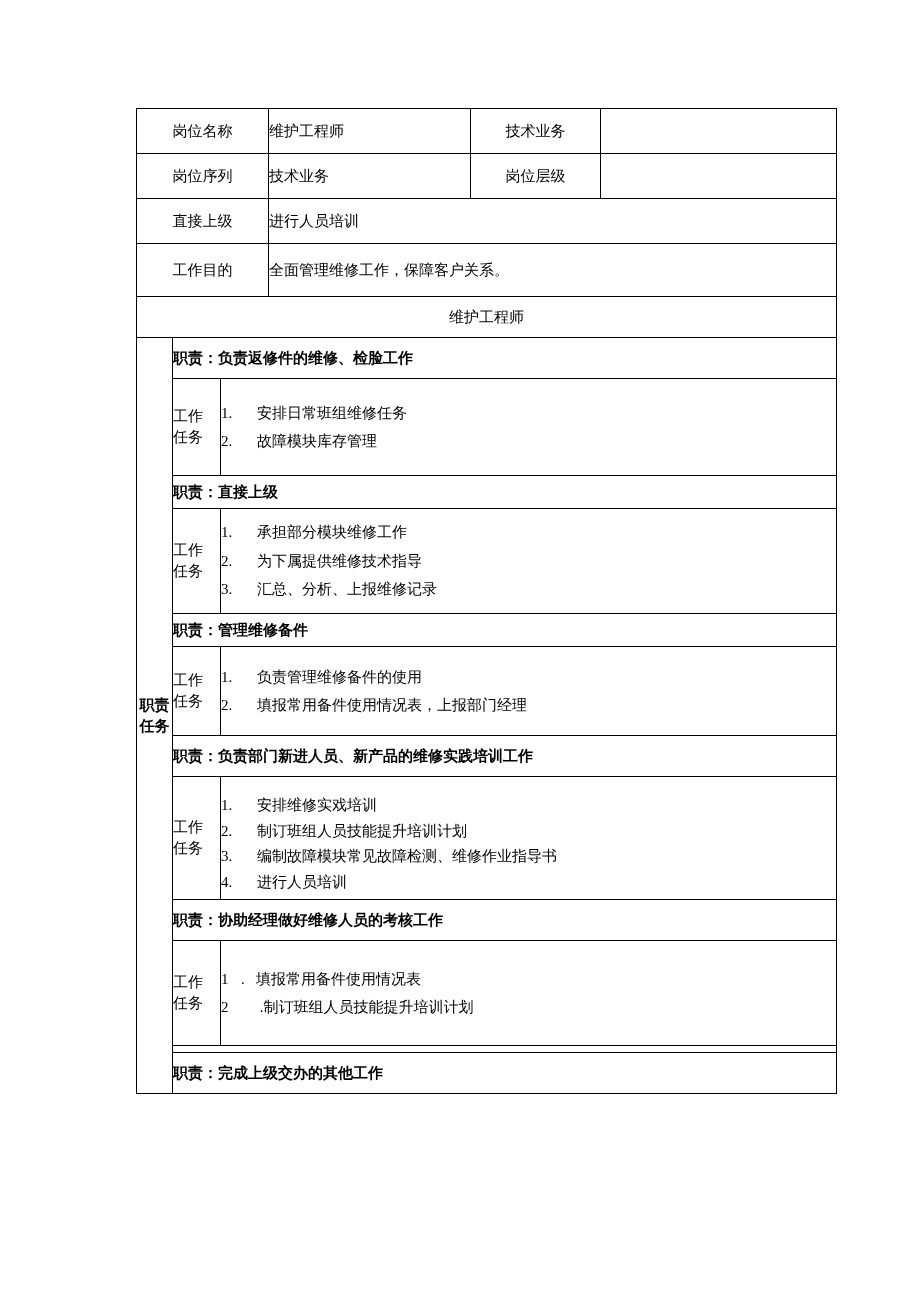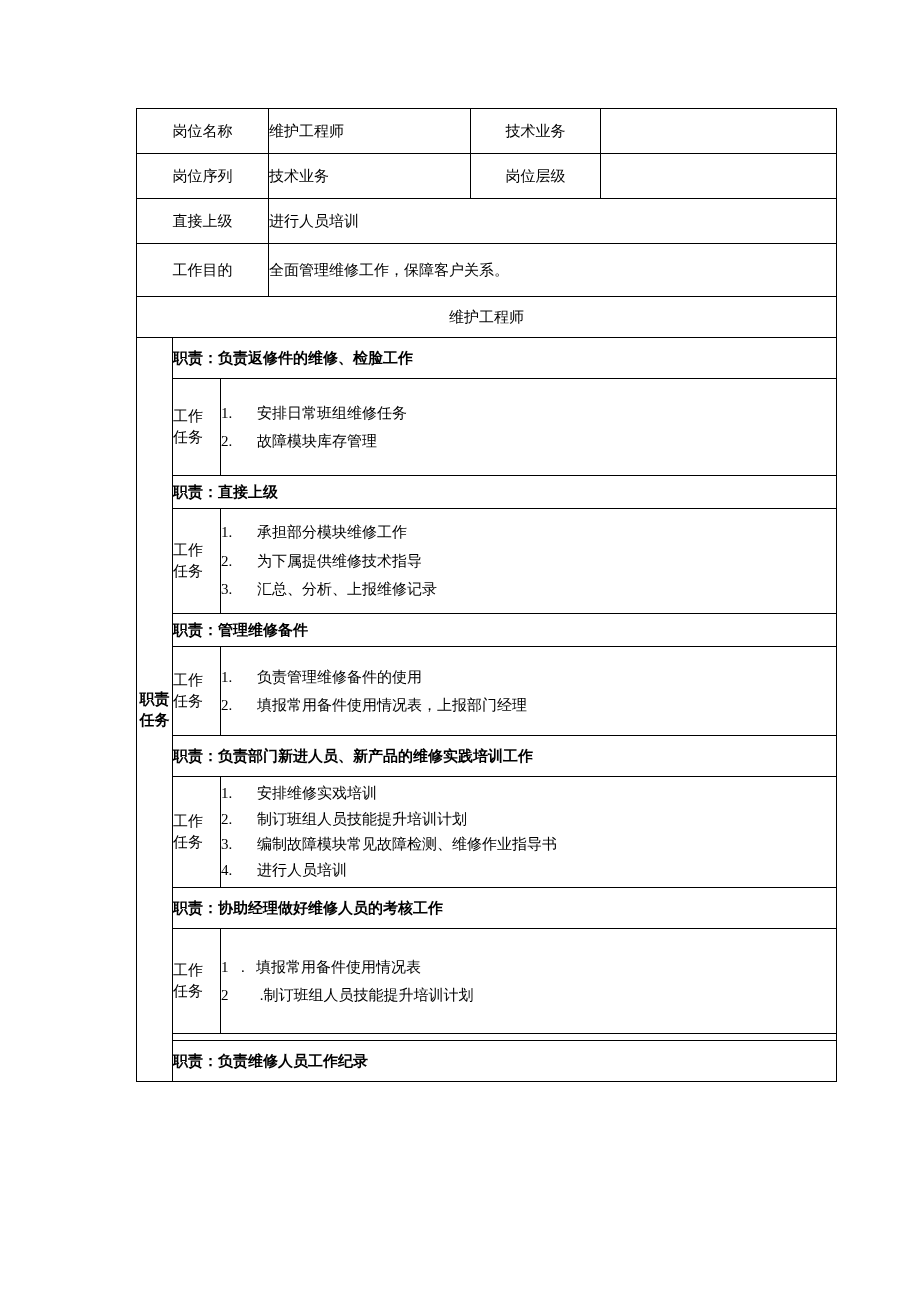--- a/index.html
+++ b/index.html
@@ -174,21 +174,21 @@
   </tr>
 
   <tr class="zz-row">
     <td colspan="5" class="zz-short">职责：负责部门新进人员、新产品的维修实践培训工作</td>
   </tr>
   <tr>
     <td class="task-label tall-4">
       <div>工作</div>
       <div>任务</div>
     </td>
-    <td colspan="4" class="task-body" style="padding-top:4px;padding-bottom:4px;line-height:1.7">
+    <td colspan="4" class="task-body" style="padding-top:16px;padding-bottom:4px;line-height:1.7">
       <div class="line"><span class="num">1.</span><span class="txt">安排维修实戏培训</span></div>
       <div class="line"><span class="num">2.</span><span class="txt">制订班组人员技能提升培训计划</span></div>
       <div class="line"><span class="num">3.</span><span class="txt">编制故障模块常见故障检测、维修作业指导书</span></div>
       <div class="line"><span class="num">4.</span><span class="txt">进行人员培训</span></div>
     </td>
   </tr>
 
   <tr class="zz-row">
     <td colspan="5">职责：协助经理做好维修人员的考核工作</td>
   </tr>
@@ -201,18 +201,18 @@
       <div class="line"><span class="num" style="width:20px">1</span><span class="txt" style="white-space:pre">.   填报常用备件使用情况表</span></div>
       <div class="line"><span class="num" style="width:20px">2</span><span class="txt" style="white-space:pre">     .制订班组人员技能提升培训计划</span></div>
     </td>
   </tr>
 
   <tr>
     <td colspan="5" style="height:6px"></td>
   </tr>
 
   <tr class="zz-row">
-    <td colspan="5">职责：负责维修人员工作纪录</td>
+    <td colspan="5">职责：完成上级交办的其他工作</td>
   </tr>
 
 </tbody>
     </table>
 </div>
 
 </body></html>

